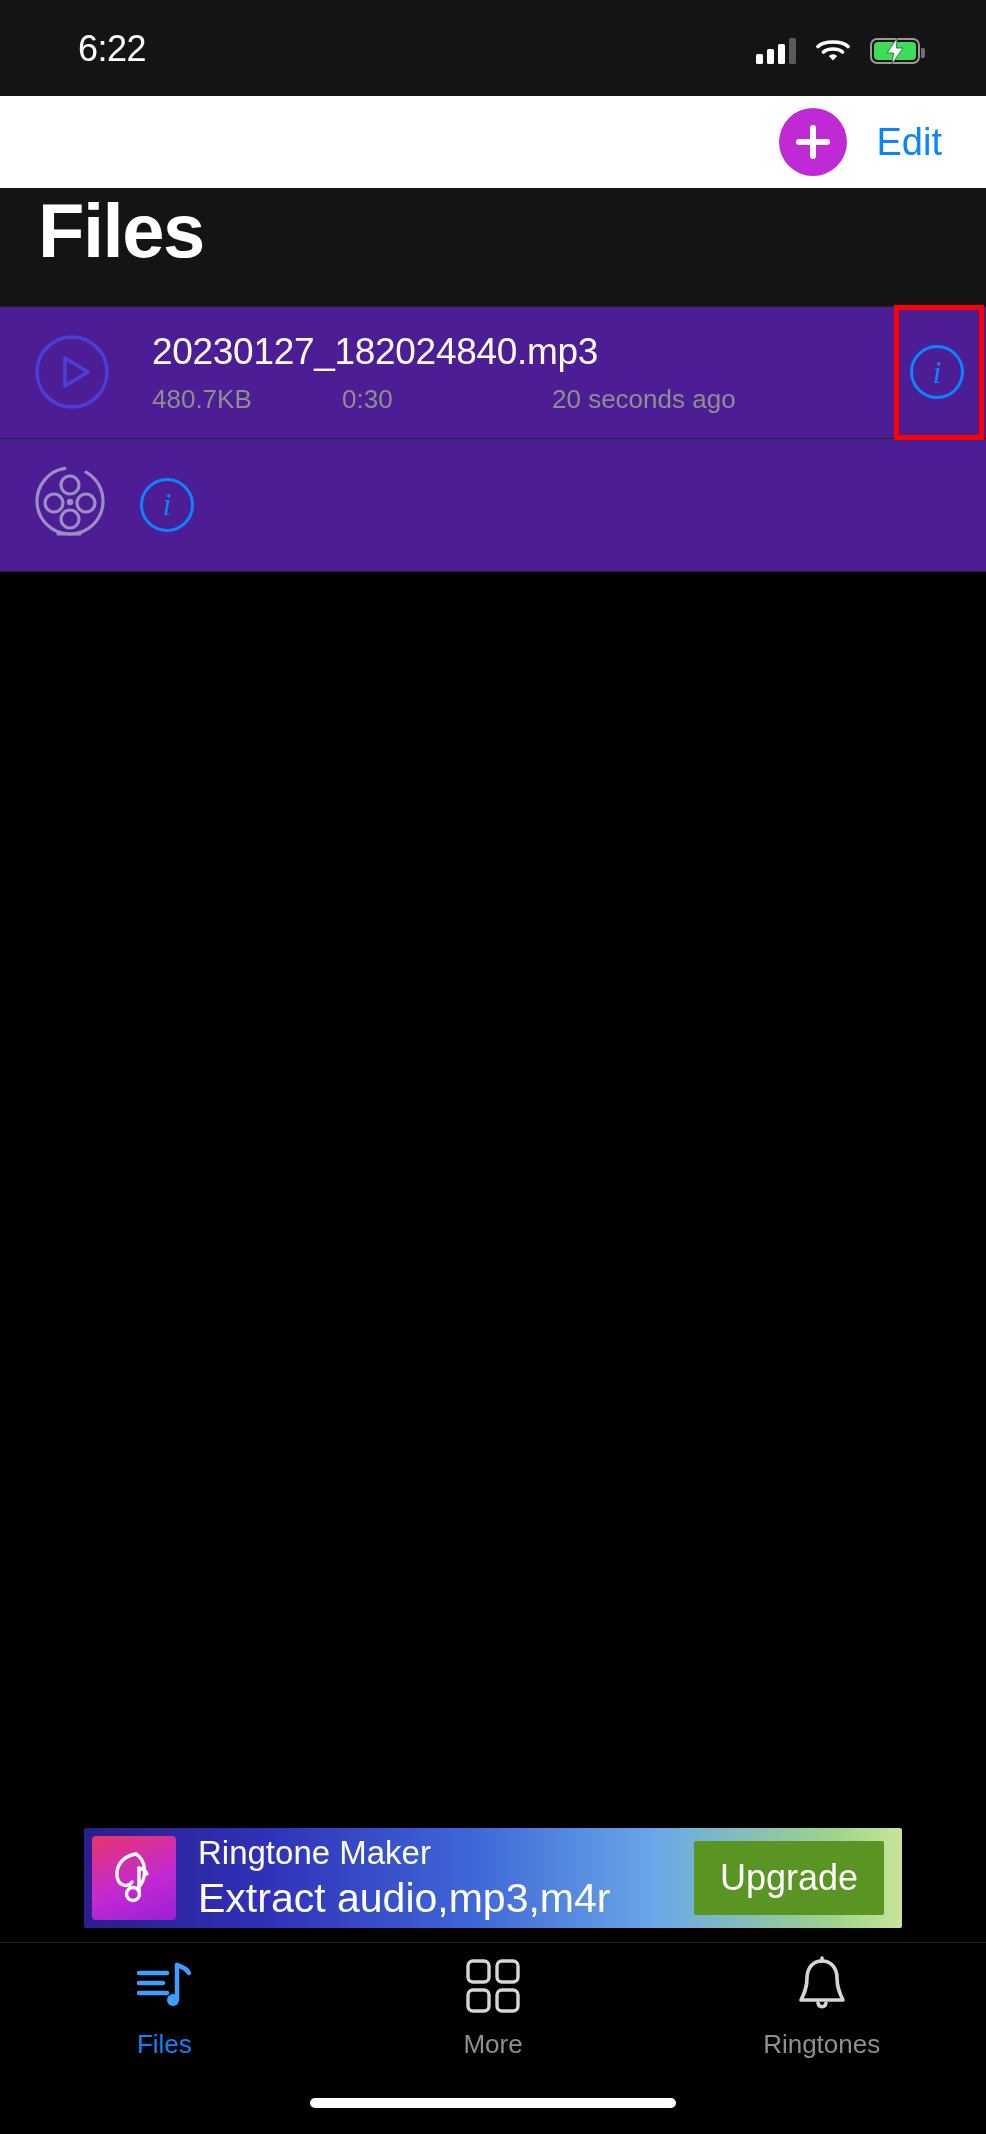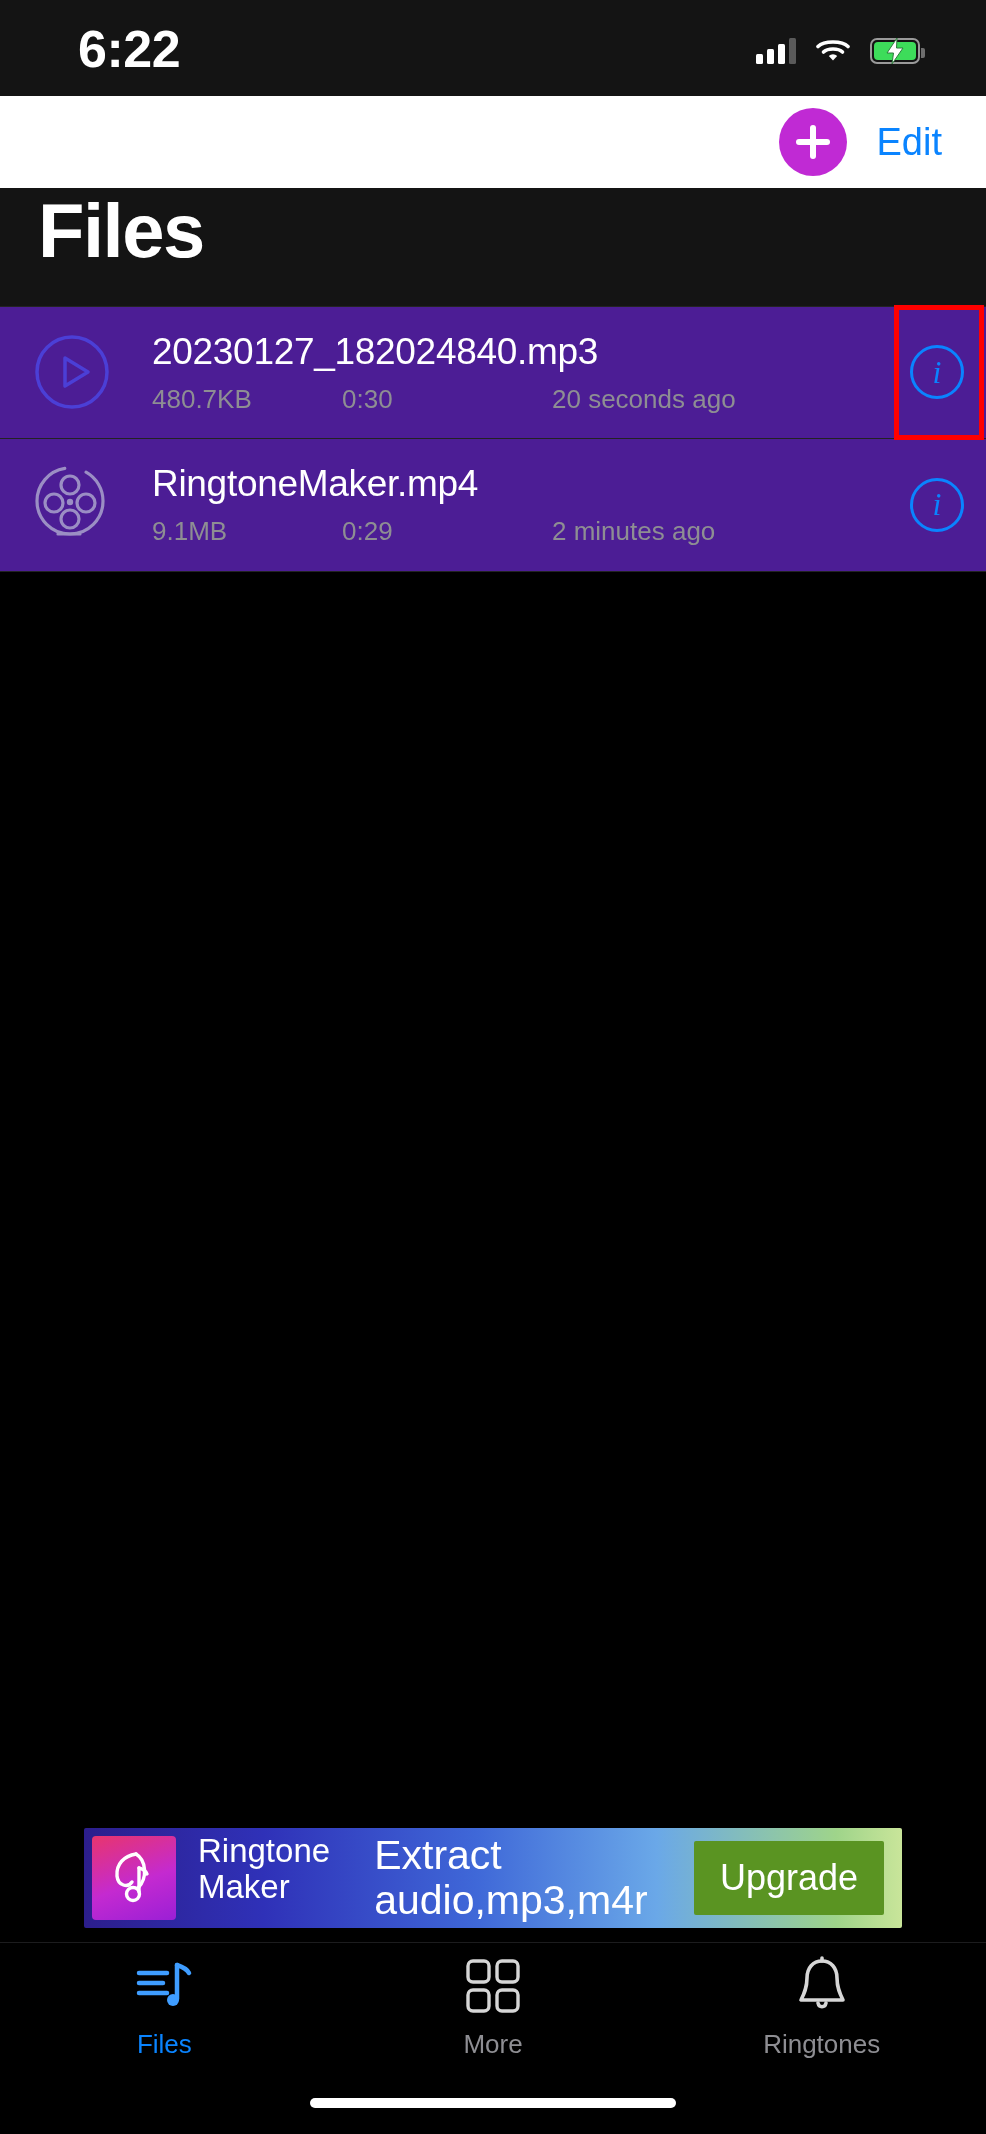--- a/index.html
+++ b/index.html
@@ -16,22 +16,22 @@
   .status-bar{
     height:96px;
     background:#141414;
     display:flex;
     align-items:center;
     justify-content:space-between;
     padding:0 66px 0 0;
     position:relative;
   }
   .status-time{
-    font-size:52px;
-    font-weight:700;
+    font-size:36px;
+    font-weight:400;
     letter-spacing:-0.5px;
     margin-left:78px;
     margin-top:2px;
     color:#fff;
   }
   .status-icons{ display:flex; align-items:center; gap:20px; margin-top:6px; }
   .sig{ display:flex; align-items:flex-end; gap:4px; height:26px; }
   .sig i{ display:block; width:7px; border-radius:1.5px; background:#fff; }
   .sig i:nth-child(1){ height:10px; }
   .sig i:nth-child(2){ height:15px; }
@@ -139,21 +139,21 @@
     padding:8px 10px 8px 8px;
     overflow:hidden;
     cursor:pointer;
   }
   .ad-icon{
     width:84px; height:84px; flex:0 0 84px;
     border-radius:4px;
     background:linear-gradient(160deg,#e8356d 0%, #c42ad0 55%, #9b1fd6 100%);
     display:flex; align-items:center; justify-content:center;
   }
-  .ad-text{ flex:1 1 auto; padding-left:22px; display:flex; justify-content:center; gap:4px; }
+  .ad-text{ flex:1 1 auto; padding-left:22px; display:flex; flex-direction:column; justify-content:center; gap:4px; }
   .ad-title{ font-size:33px; color:#fff; line-height:1.1; }
   .ad-sub{ font-size:41px; color:#fff; line-height:1.1; }
   .ad-cta{
     flex:0 0 auto;
     background:#5a9422;
     color:#fff;
     font-size:36px;
     border-radius:2px;
     padding:16px 26px;
     border:none;
@@ -259,28 +259,20 @@
       <svg width="80" height="80" viewBox="0 0 80 80" fill="none">
         <circle cx="38" cy="36" r="33" stroke="#9b8ec4" stroke-width="3.2" stroke-dasharray="150 22" stroke-linecap="round"></circle>
         <circle cx="38" cy="20" r="9" stroke="#9b8ec4" stroke-width="3.2"></circle>
         <circle cx="22" cy="38" r="9" stroke="#9b8ec4" stroke-width="3.2"></circle>
         <circle cx="54" cy="38" r="9" stroke="#9b8ec4" stroke-width="3.2"></circle>
         <circle cx="38" cy="54" r="9" stroke="#9b8ec4" stroke-width="3.2"></circle>
         <circle cx="38" cy="37" r="3.2" fill="#9b8ec4"></circle>
         <path d="M26 69 H48" stroke="#9b8ec4" stroke-width="3.2" stroke-linecap="round"></path>
       </svg>
     </div>
-    <div class="row-body">
-      <div class="row-name">RingtoneMaker.mp4</div>
-      <div class="row-meta">
-        <span class="meta-size">9.1MB</span>
-        <span class="meta-dur">0:29</span>
-        <span class="meta-when">2 minutes ago</span>
-      </div>
-    </div>
     <div class="row-info">
       <span class="info-circle">i</span>
     </div>
   </div>
 
 </div>
 
 <div class="ad-wrap">
   <div class="ad-banner">
     <div class="ad-icon">

